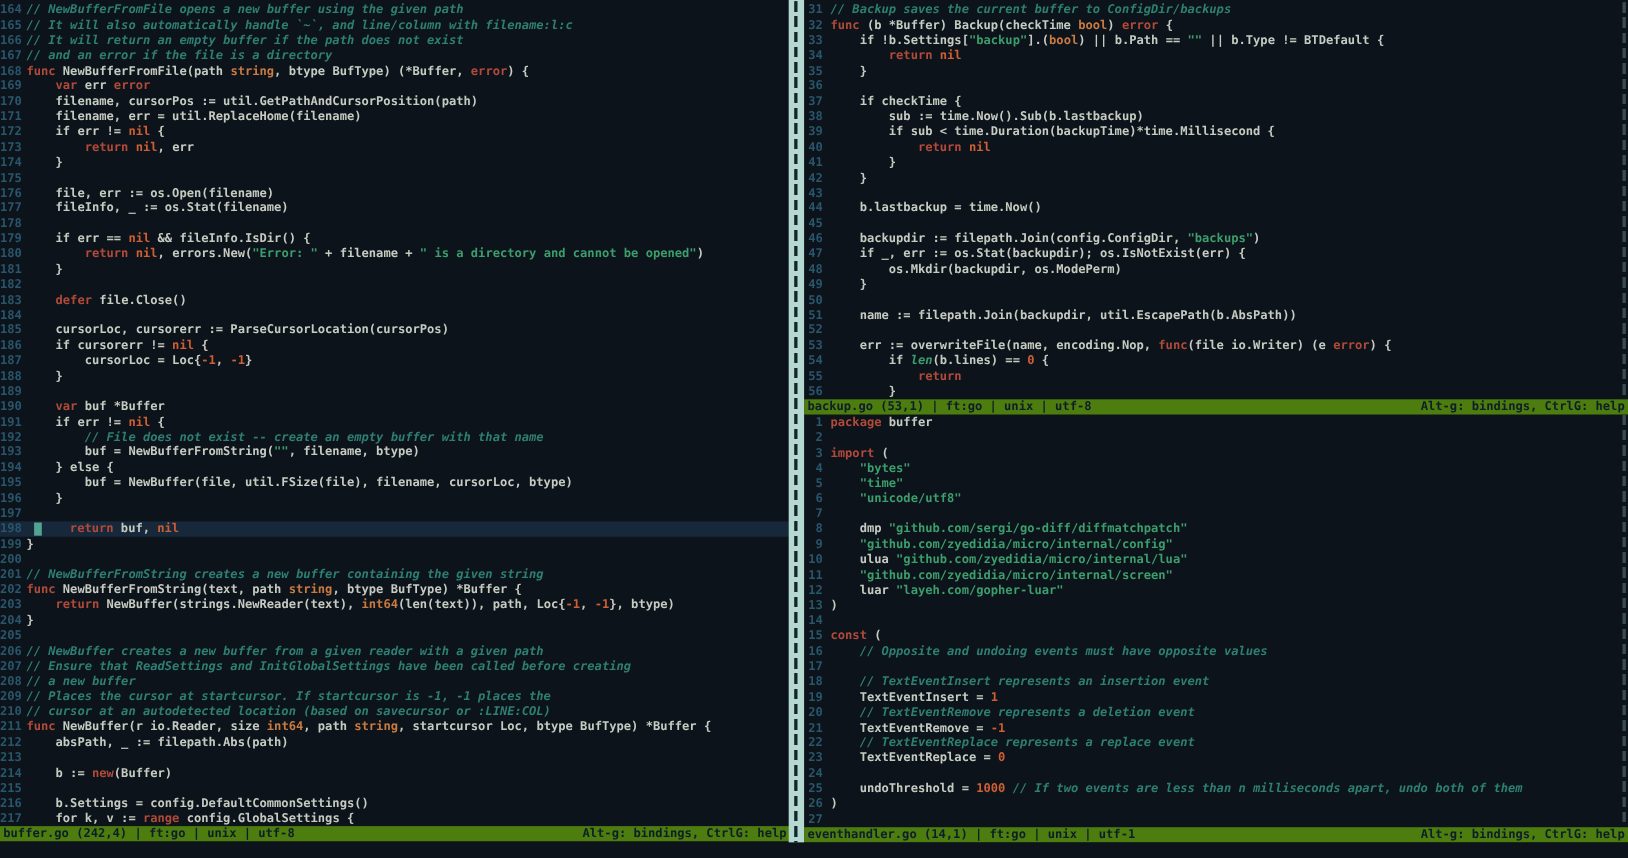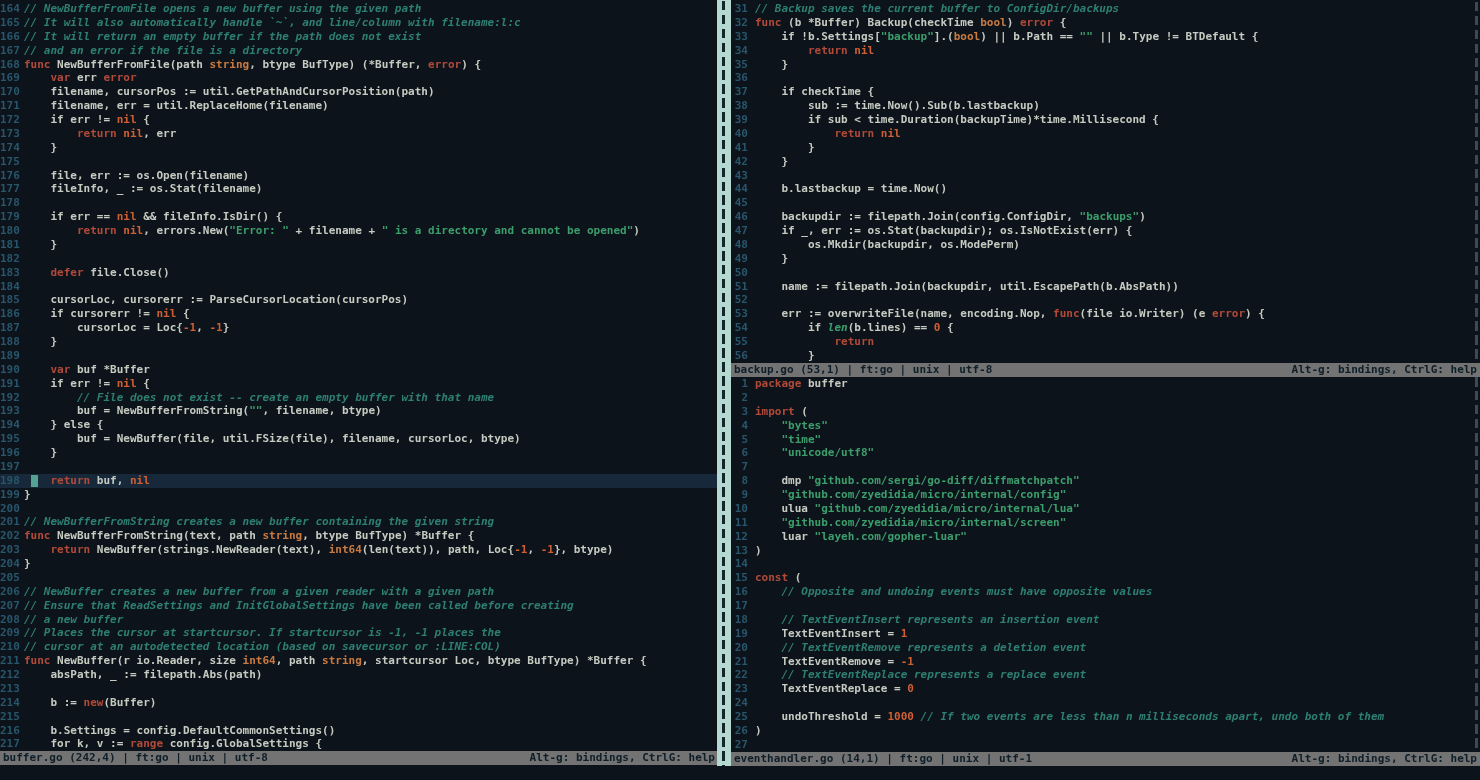--- a/index.html
+++ b/index.html
@@ -10,33 +10,33 @@
     font-family:"DejaVu Sans Mono", monospace;
     font-size:11px; font-weight:bold; line-height:13.89px;
     color:#c6cbc2;
   }
   .pane { position:absolute; overflow:hidden; }
   .pane-left  { left:0;     top:2px;   width:718px; }
   .pane-rt    { left:731px; top:2px;   width:749px; }
   .pane-rb    { left:731px; top:377px; width:749px; }
   .code { white-space:pre; }
   .row { position:relative; height:13.89px; display:flex; overflow:hidden; }
-  .row.current { background:#16283a; }
+  .row.current { background:#16283a;gap:13px; }
   .gutter { flex:none; width:24px; padding-right:7px; text-align:right; color:#28566c; }
   .line-text { flex:1 1 auto; white-space:pre; }
   .tok-d { color:#c6cbc2; }
   .tok-c { color:#2e7f73;font-style:italic; }
   .tok-k { color:#b24a3a; }
   .tok-t { color:#c97a40;text-align:center; }
   .tok-n { color:#ce5f33;text-align:center; }
   .tok-s { color:#3c9e6c; }
   .tok-b { color:#3c9e6c;font-style:italic; }
   .cursor { position:absolute; left:31px; top:1px; width:7px; height:12px; background:#53a294; }
   .statusbar {
-    height:13.89px; background:#737373; color:#0e1e28;
+    height:13.89px; background:#4d7c0f; color:#0e1e28;
     display:flex; justify-content:space-between; padding:0 3px; white-space:pre;
   }
   .divider {
     position:absolute; left:717px; top:0; width:14px; height:766px;
     background:#b5d9d0;
   }
   .divider::after {
     content:""; position:absolute; left:5px; top:1px; bottom:0; width:3px;
     background:repeating-linear-gradient(to bottom, #13262b 0px, #13262b 9.5px, transparent 9.5px, transparent 13.89px);
   }

